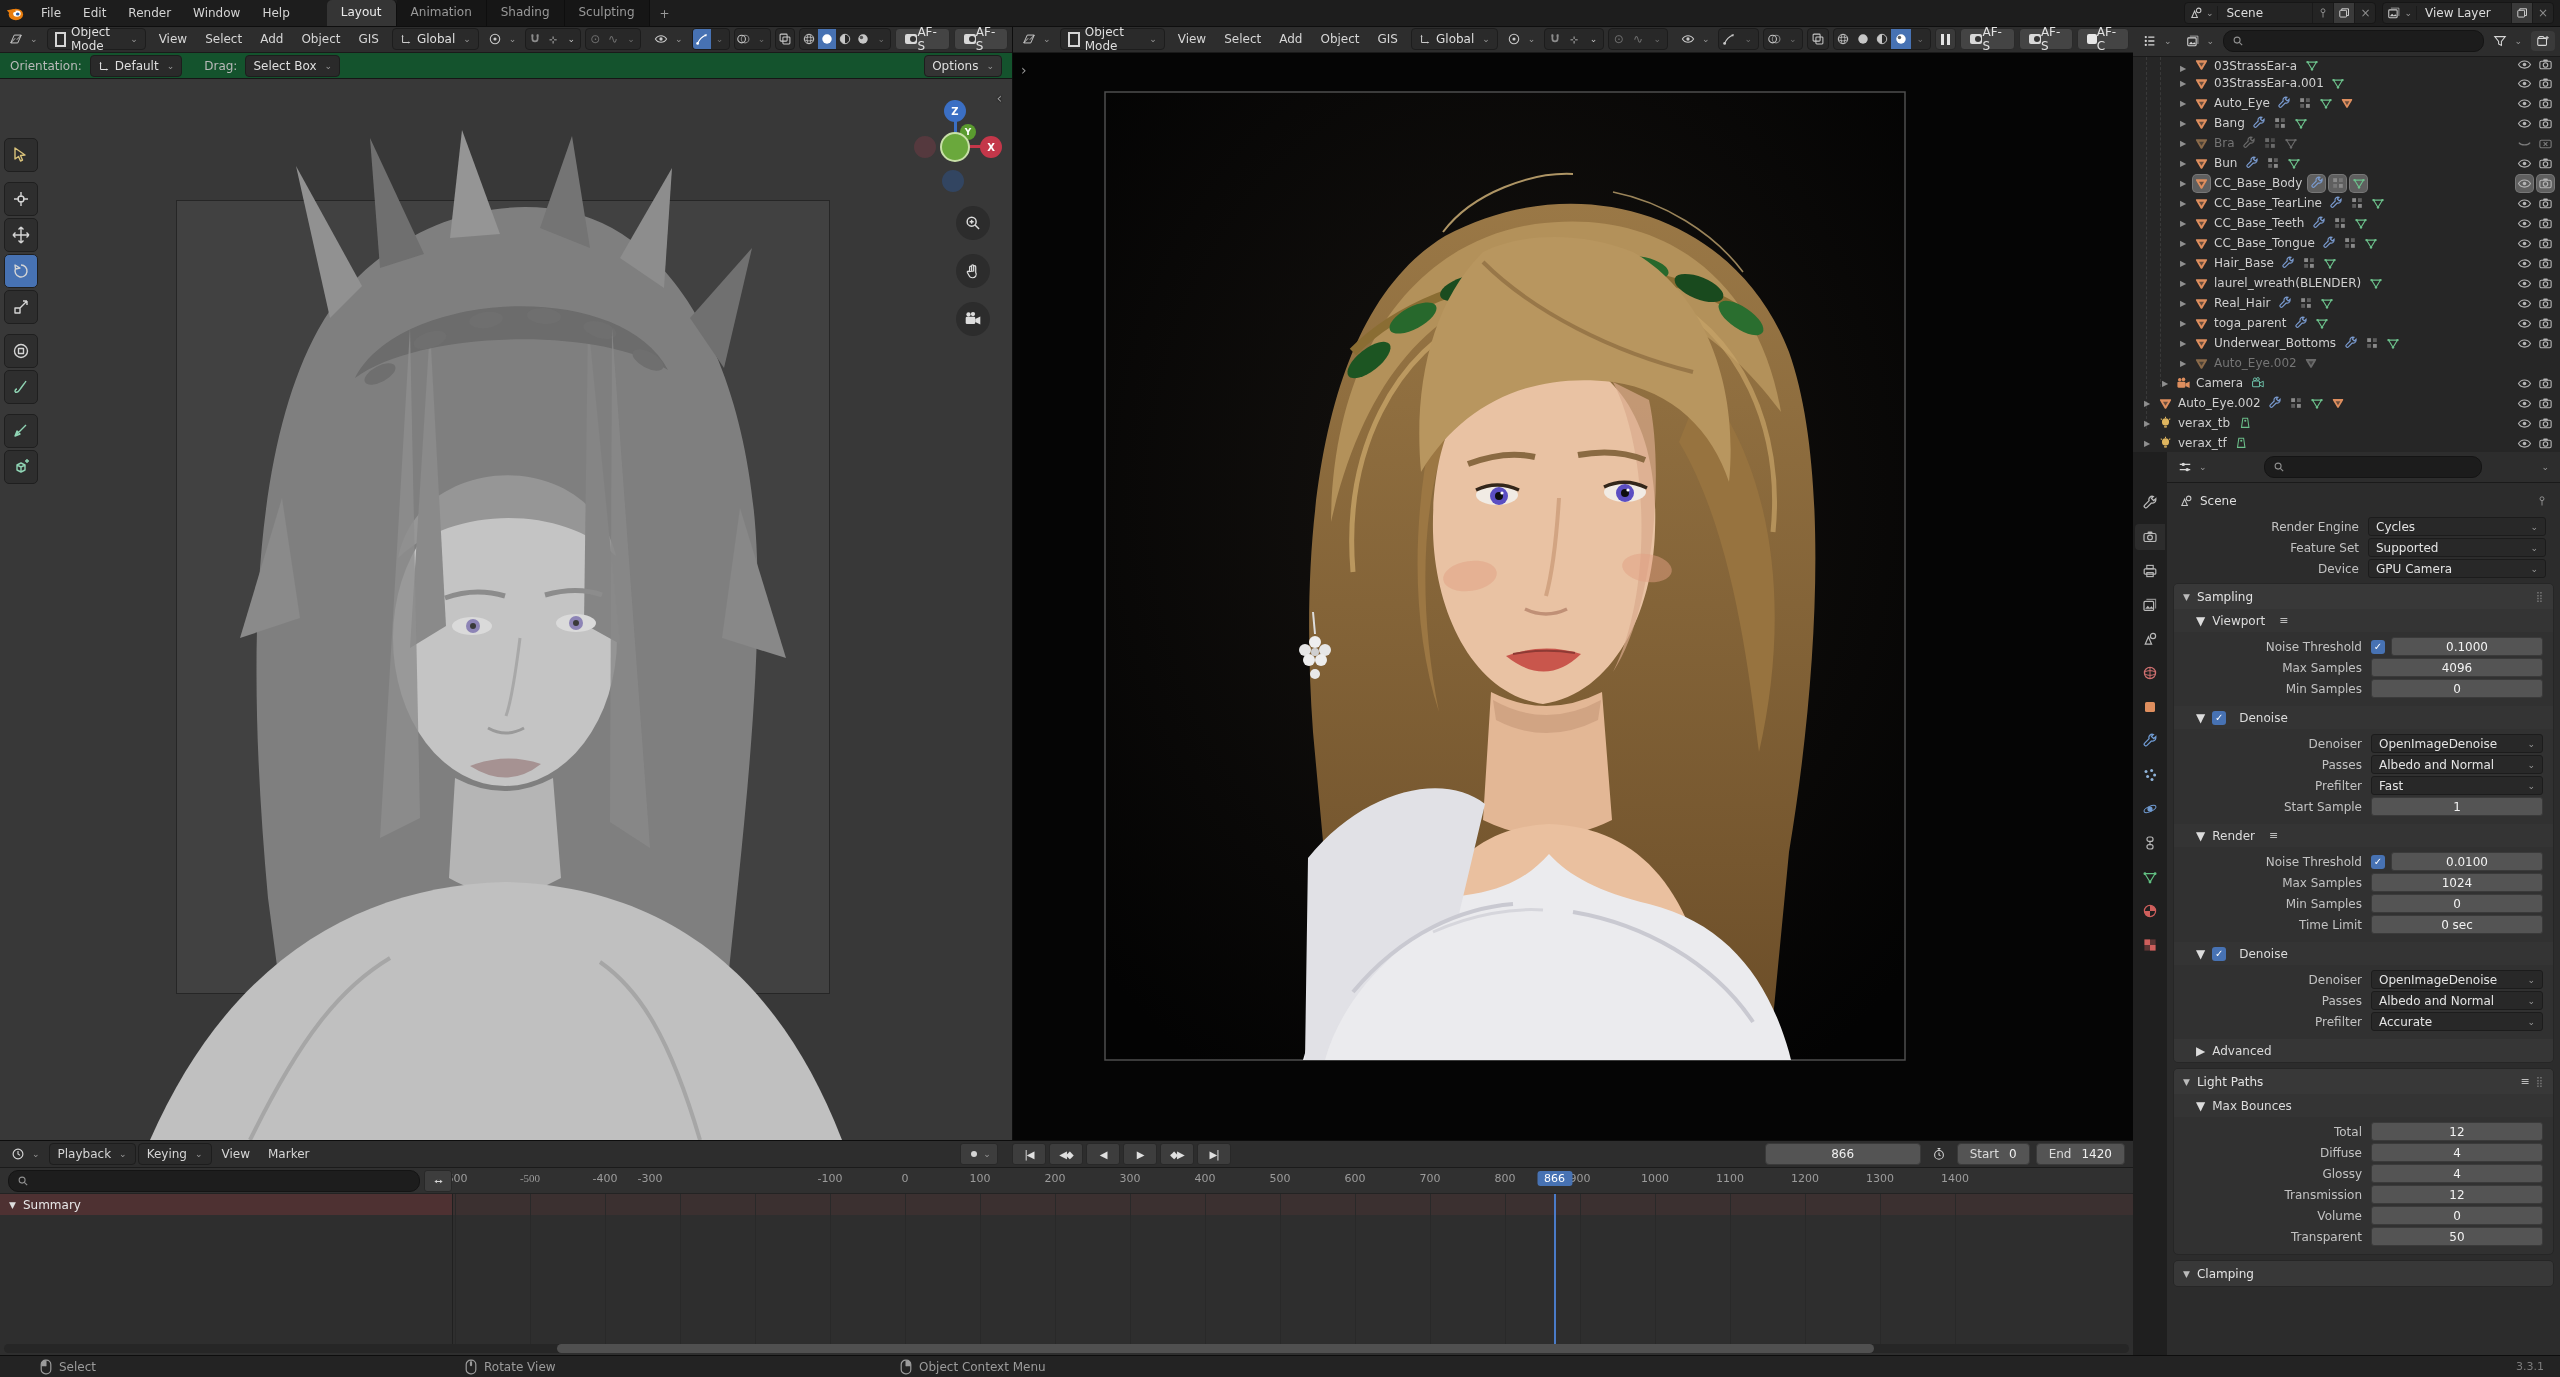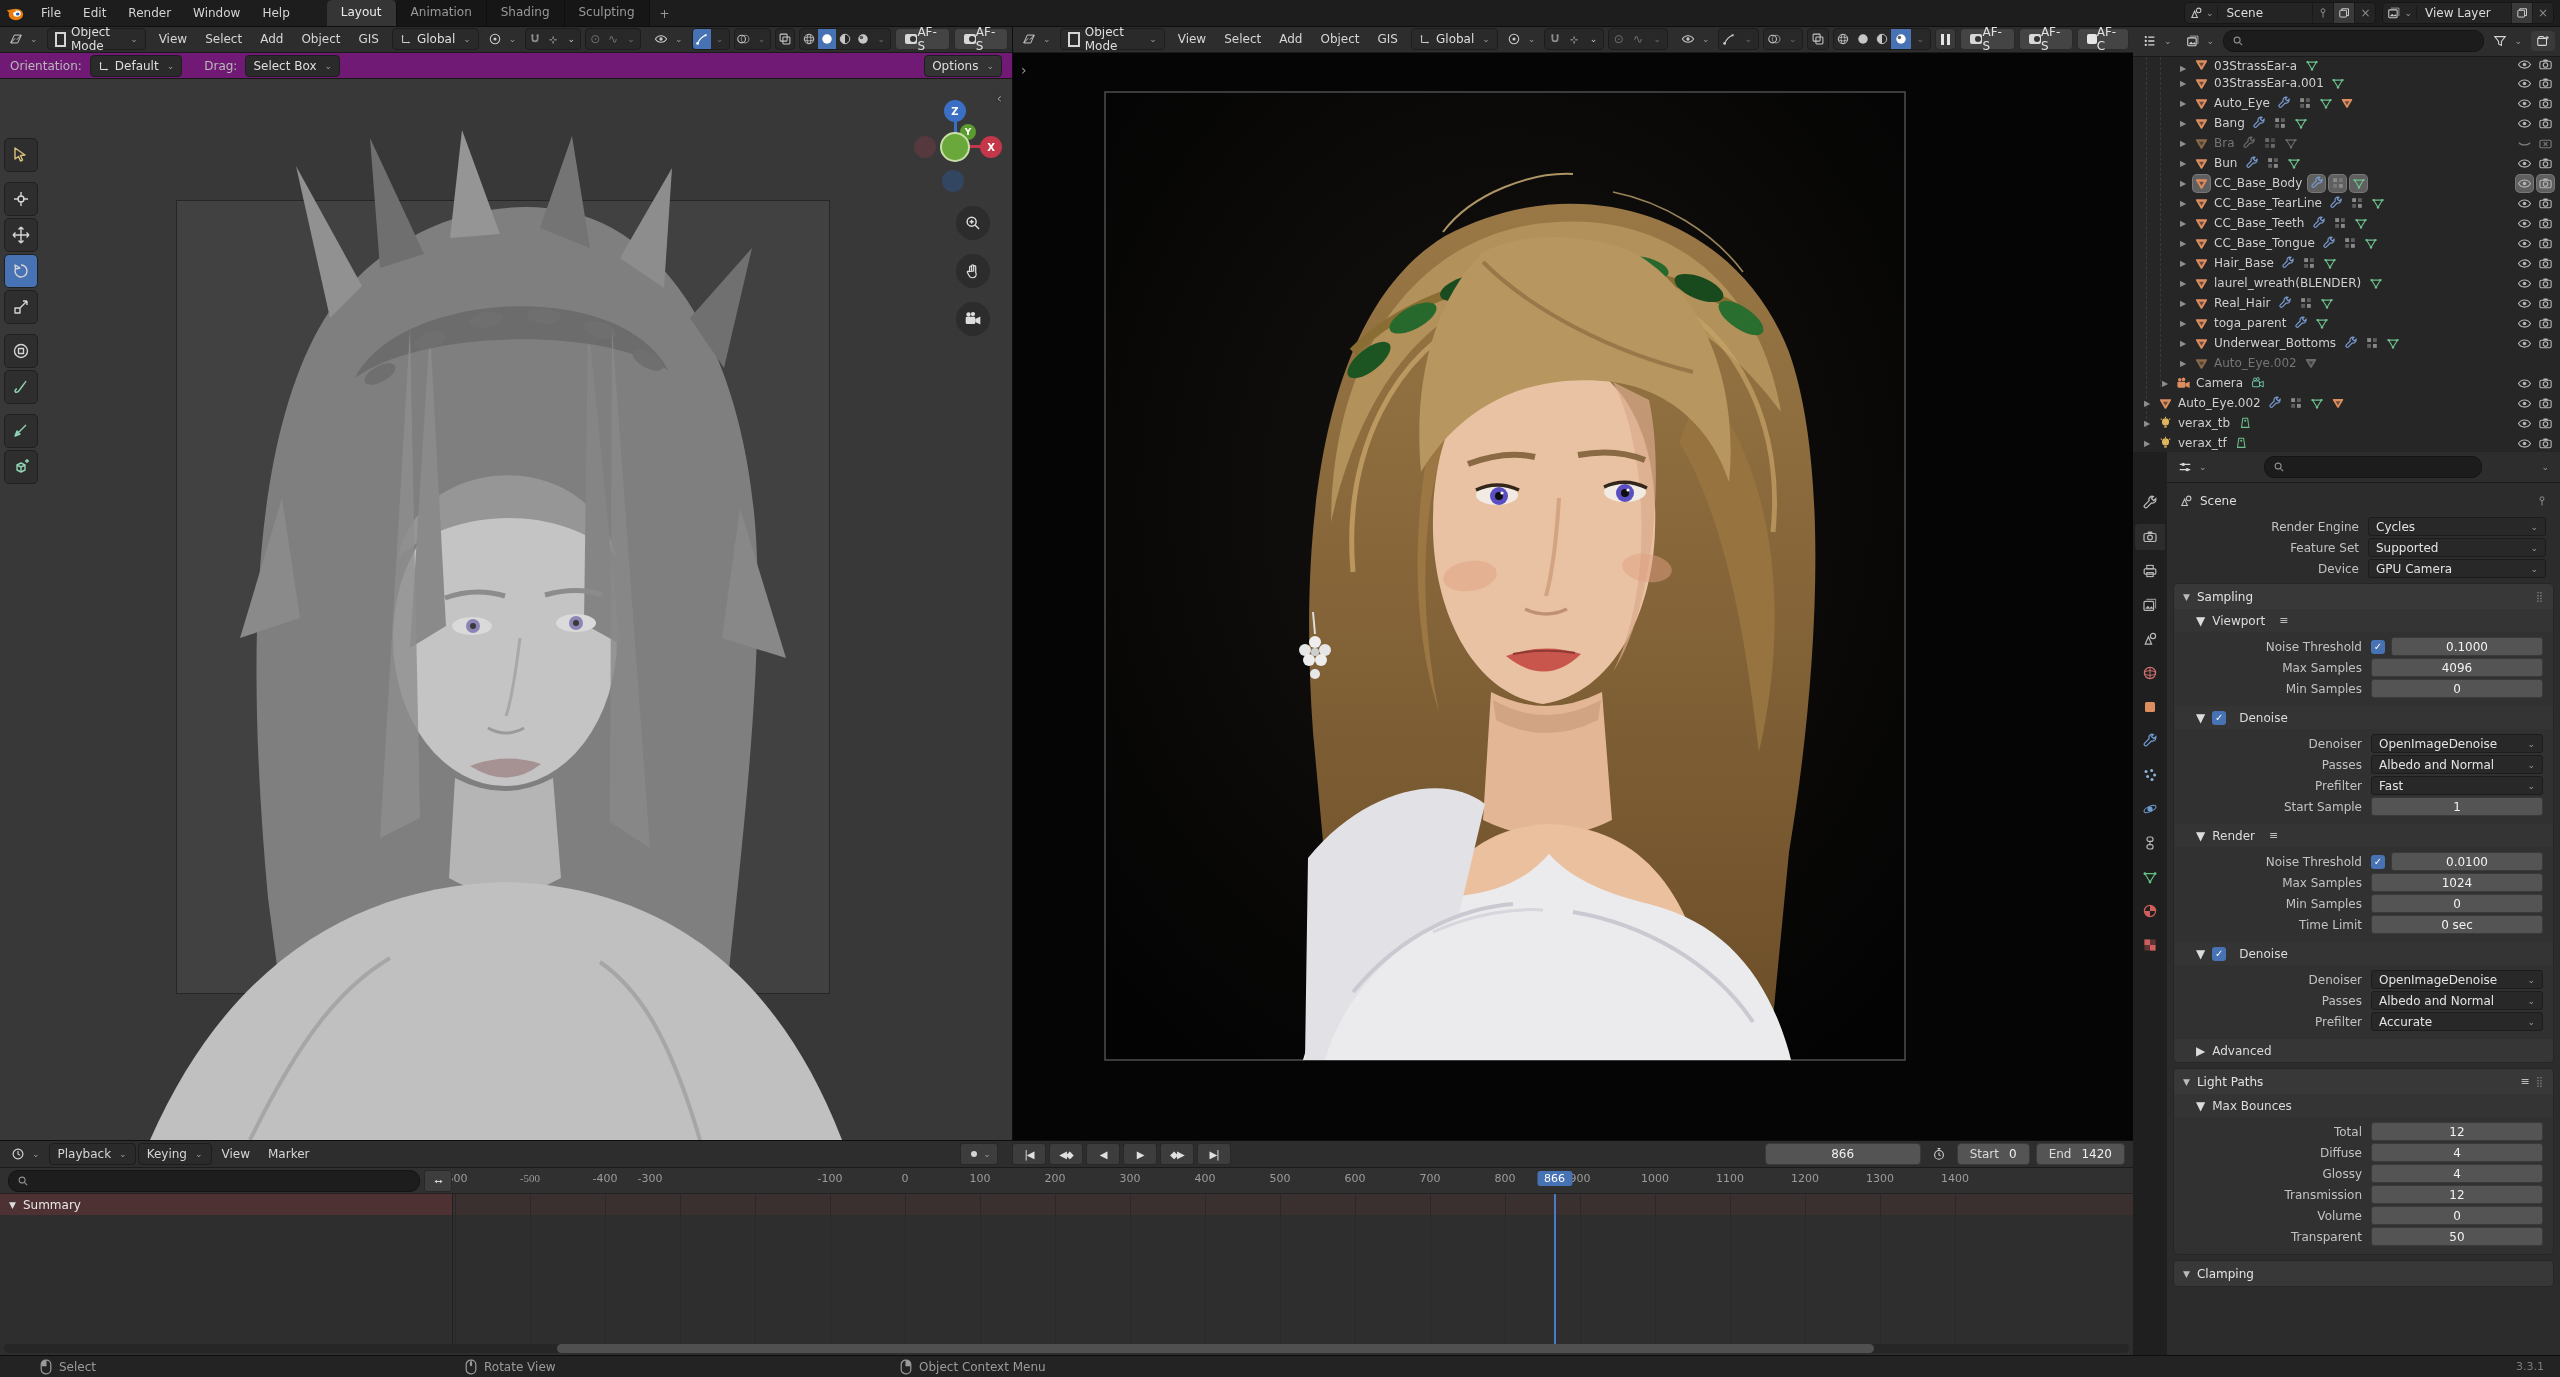--- a/index.html
+++ b/index.html
@@ -24,21 +24,21 @@
   .id-block .id-ico{display:flex;align-items:center;padding:0 4px;border-right:1px solid #1a1a1a;}
   .id-block .id-name{padding:0 8px;color:#dcdcdc;min-width:78px;}
   .id-block .id-btn{display:flex;align-items:center;justify-content:center;width:20px;height:20px;color:#8d8d8d;border-left:1px solid #1a1a1a;}
   .id-block .id-btn.lit{background:#3a3a3a;color:#ddd;}
   
   .vp{position:absolute;overflow:hidden;background:#3a3a3a;}
   #vpL{left:0;top:26px;width:1012px;height:1114px;border-right:1px solid #0d0d0d;}
   #vpR{left:1013px;top:26px;width:1120px;height:1114px;border-right:1px solid #0d0d0d;background:#060606;}
   .vp-header{position:relative;height:26px;background:#2d2d2d;border-bottom:1px solid #1a1a1a;
              display:flex;align-items:center;padding:0 4px;gap:4px;z-index:5;}
-  .vp-tools{height:25px;background:#701a75;border-bottom:1px solid #161616;display:flex;align-items:center;
+  .vp-tools{height:25px;background:#14532d;border-bottom:1px solid #161616;display:flex;align-items:center;
             padding:0 10px;gap:8px;position:relative;z-index:5;}
   .hdr-btn{display:flex;align-items:center;gap:4px;height:20px;padding:0 5px;border-radius:4px;color:#d6d6d6;}
   .hdr-dd{display:flex;align-items:center;gap:5px;height:20px;padding:0 7px;background:#2a2a2a;
           border:1px solid #1d1d1d;border-radius:4px;color:#dfdfdf;}
   .vp-menus{display:flex;}
   .vp-menus span{padding:0 9px;line-height:26px;color:#d6d6d6;}
   .icongrp{display:flex;align-items:center;background:#282828;border:1px solid #1c1c1c;border-radius:4px;height:20px;overflow:hidden;}
   .icongrp .cell{display:flex;align-items:center;justify-content:center;width:24px;height:20px;color:#c7c7c7;font-size:12px;}
   .icongrp .cell.dim{color:#6f6f6f;}
   .icongrp .cell.active{background:#4772b3;color:#fff;}

